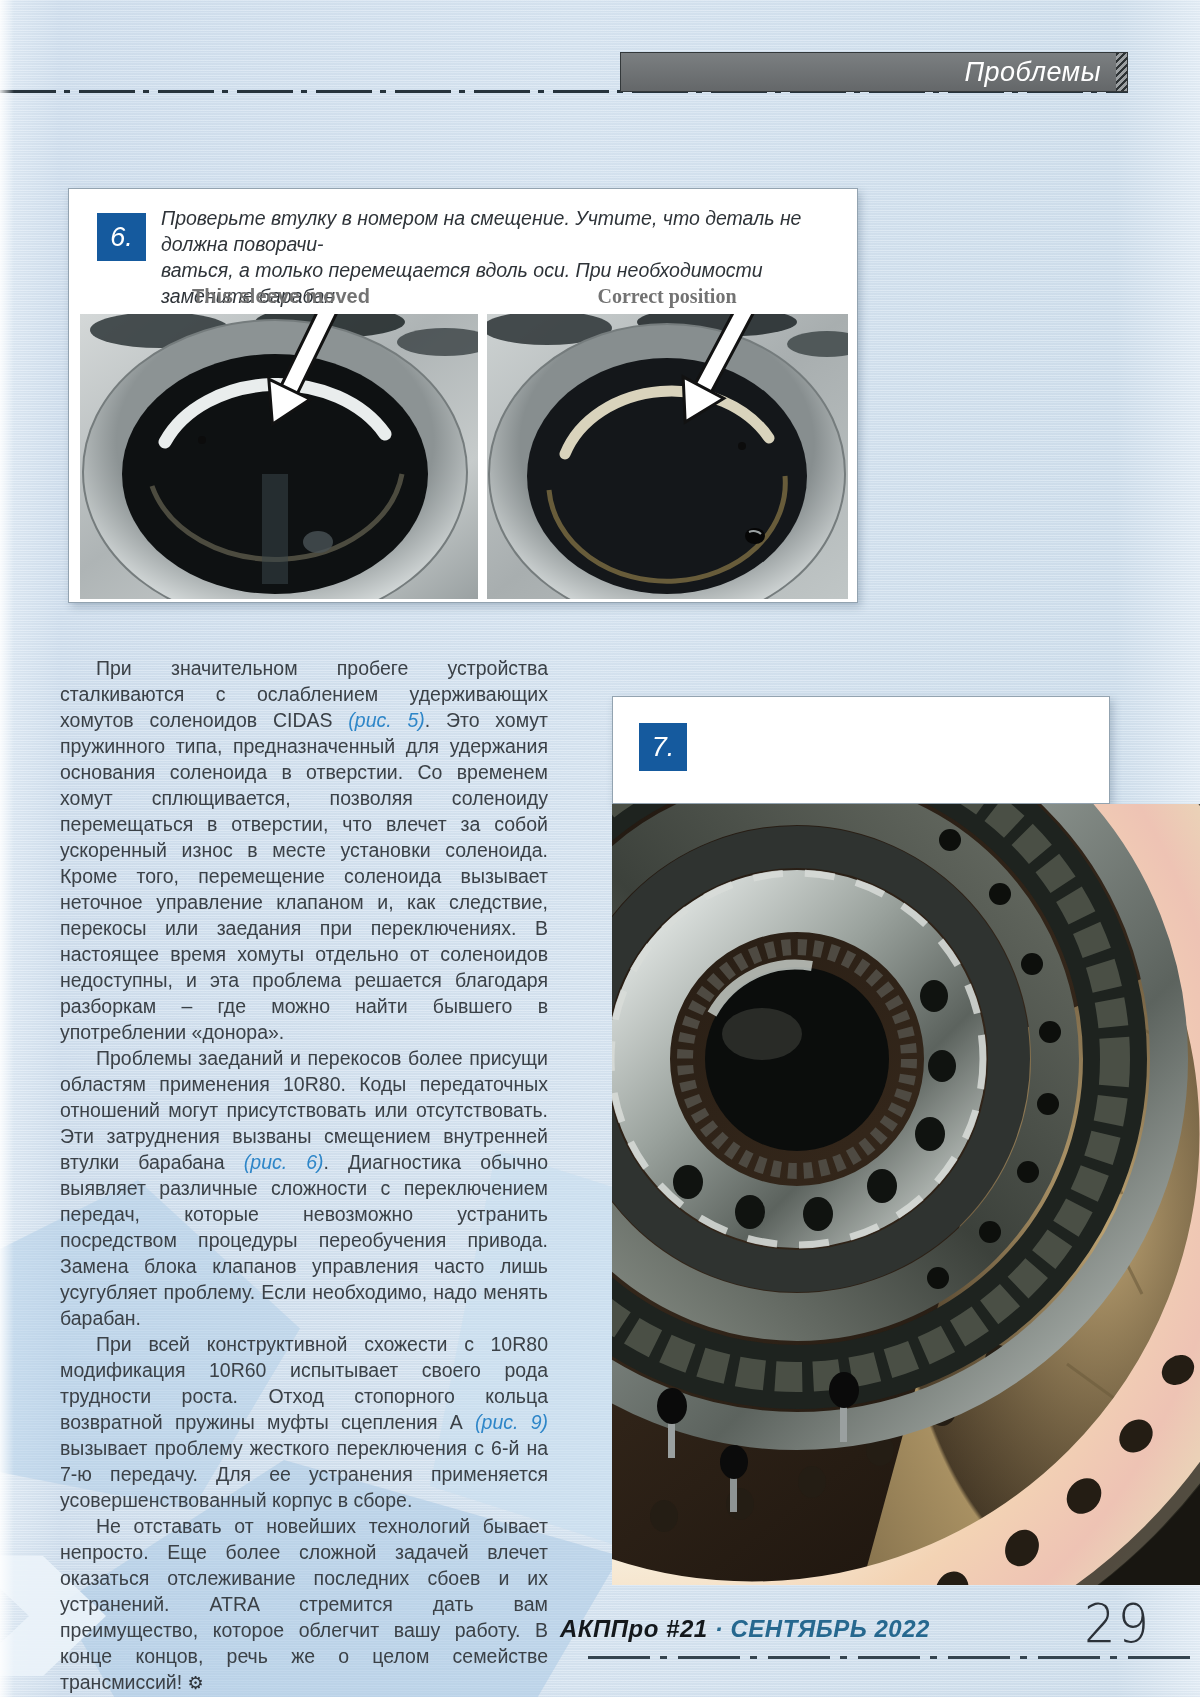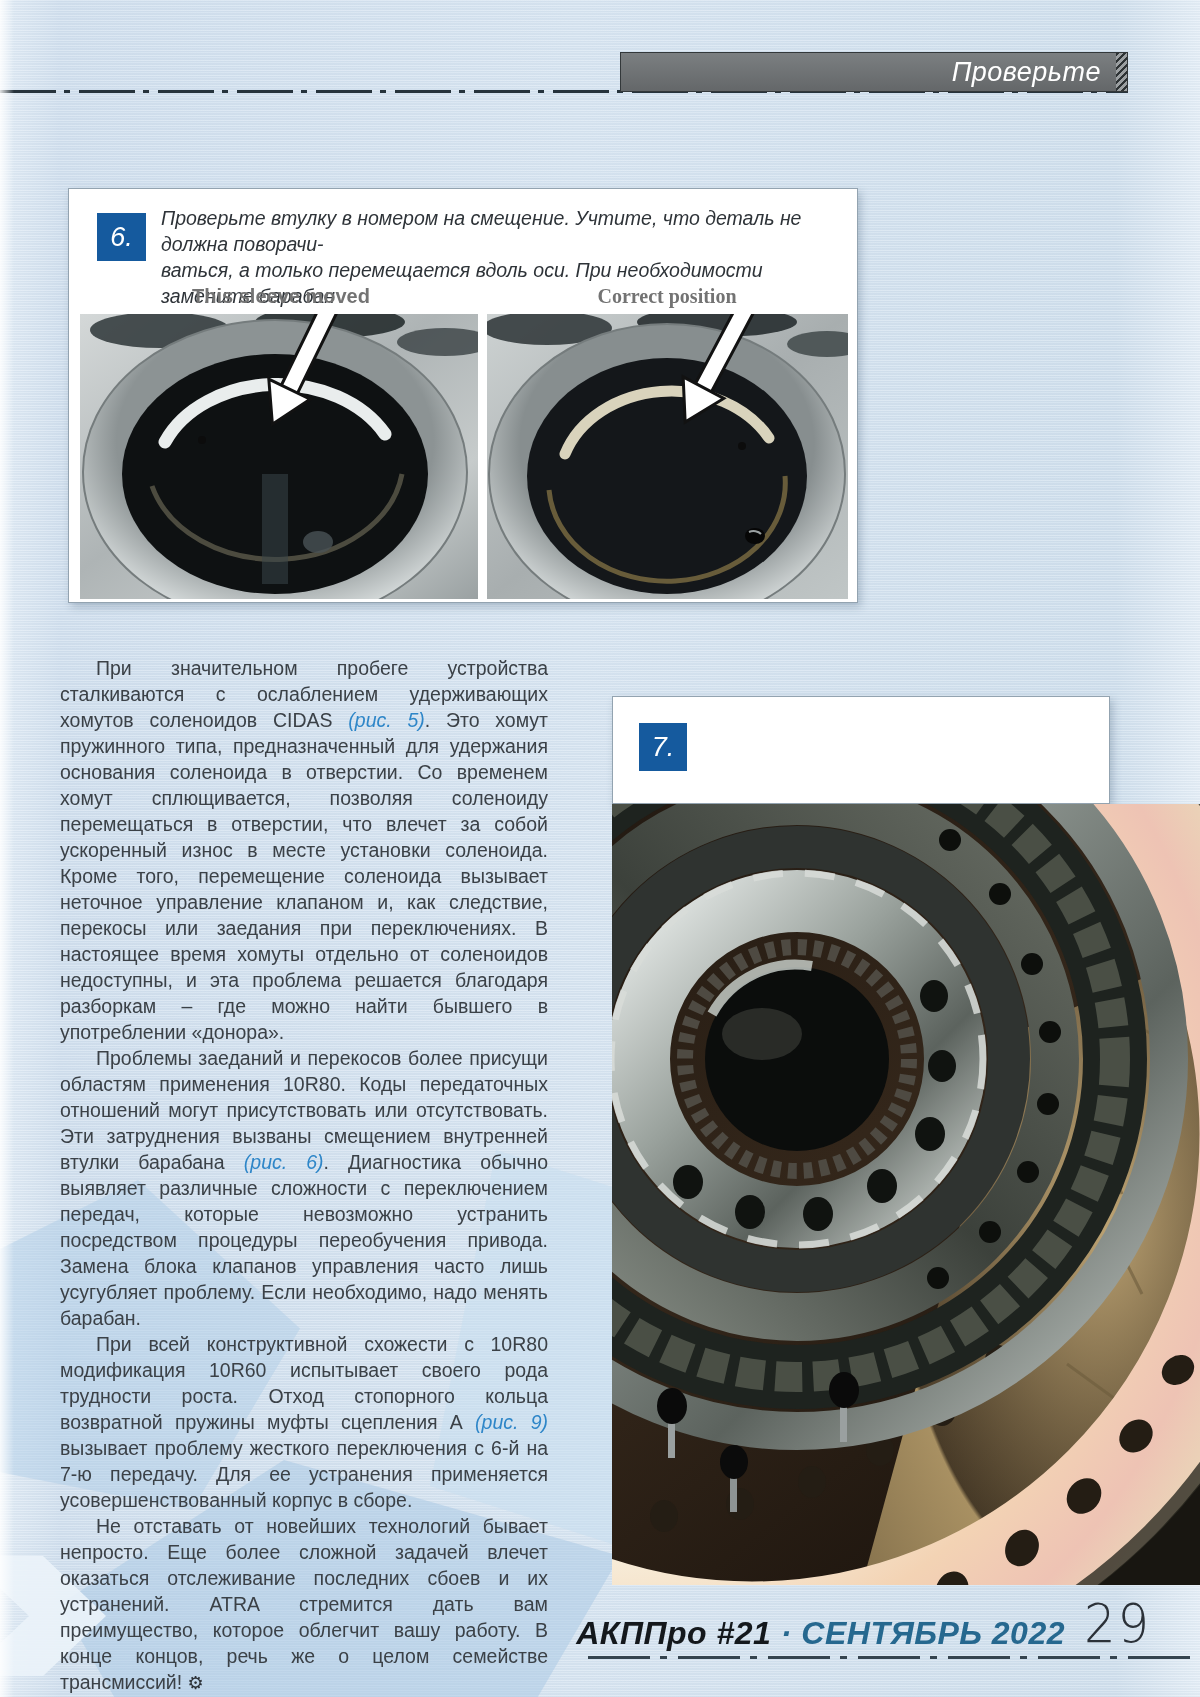--- a/index.html
+++ b/index.html
@@ -61,22 +61,22 @@
   .seg-link{color:#2e86c8;font-style:italic;margin-top:22px;}
   .seg-gear{color:#2b3036;font-style:normal;font-size:18px;}
   
   .fig7{position:absolute;left:612px;top:696px;width:498px;height:108px;background:#fff;
     border:1px solid #93a3b0;box-sizing:border-box;box-shadow:3px 4px 8px rgba(60,85,110,.28);}
   .fig7 .badge{left:26px;top:26px;width:48px;height:48px;}
   .fig7 .figcap{left:92px;top:27px;width:395px;}
   .fig7-photo{position:absolute;left:612px;top:804px;width:588px;height:781px;overflow:hidden;}
   .fig7-photo svg{display:block;width:100%;height:100%;}
   
-  .footer-text{position:absolute;left:560px;top:1615px;width:505px;text-align:right;
-    font-size:32px;font-weight:bold;font-style:italic;color:#14181c;letter-spacing:.5px;}
+  .footer-text{position:absolute;left:560px;top:1615px;width:505px;
+    font-size:24px;font-weight:bold;font-style:italic;color:#14181c;letter-spacing:.5px;}
   .footer-text .f-issue{color:#14181c;}
   .footer-text .f-date{color:#26688f;}
   .page-number{position:absolute;left:1084px;top:1592px;font-family:"DejaVu Sans",sans-serif;
     font-weight:300;font-size:54px;color:#2b3138;letter-spacing:2px;transform:scaleX(.92);transform-origin:left;}
   .footer-dash{position:absolute;left:588px;top:1656px;width:612px;height:3px;
     background:repeating-linear-gradient(90deg,#35444f 0 62px,transparent 62px 72px,#35444f 72px 79px,transparent 79px 90px);}
 </style>
 </head>
 <body>
 
@@ -84,21 +84,21 @@
 
   <div class="wm wm1"></div>
   <div class="wm wm2"></div>
   <div class="wm wm3"></div>
   <div class="chev"></div>
 
   <div class="top-dash"></div>
 
   <div class="section-tab">
     <div class="hatch"></div>
-    <div class="tab-label">Проверьте</div>
+    <div class="tab-label">Проблемы</div>
   </div>
 
   <div class="fig6">
     <div class="badge">6.</div>
     <div class="figcap">Проверьте втулку в номером на смещение. Учтите, что деталь не должна поворачи-
 ваться, а только перемещается вдоль оси. При необходимости замените барабан</div>
     <div class="photo-label left">This sleeve moved</div>
     <div class="photo-label right">Correct position</div>
 
     <div class="drum left">

